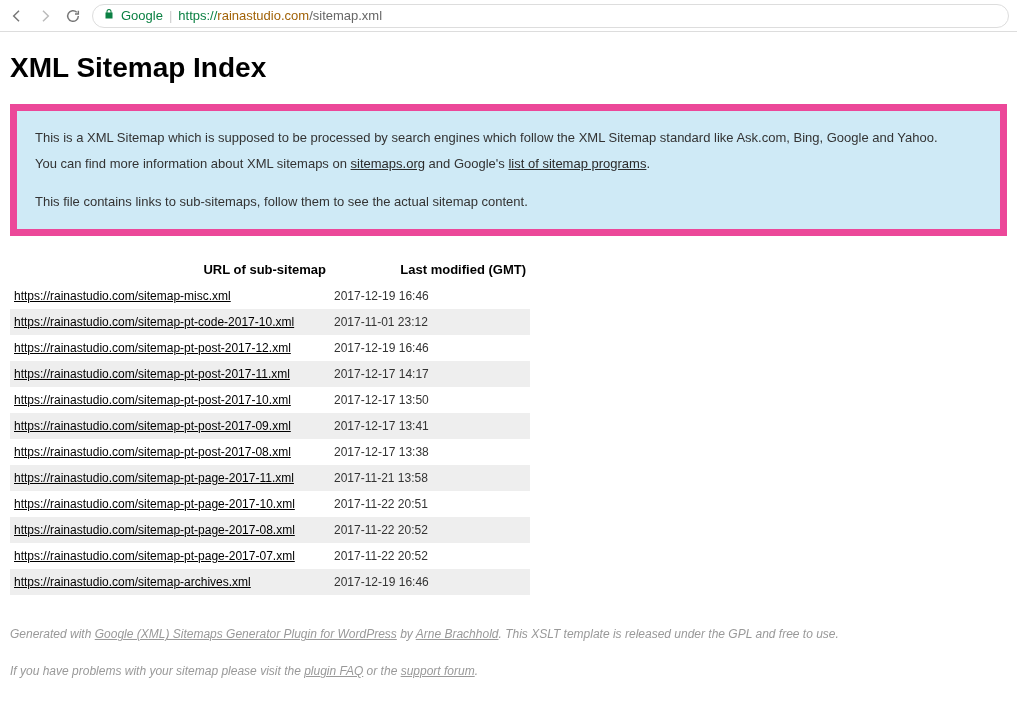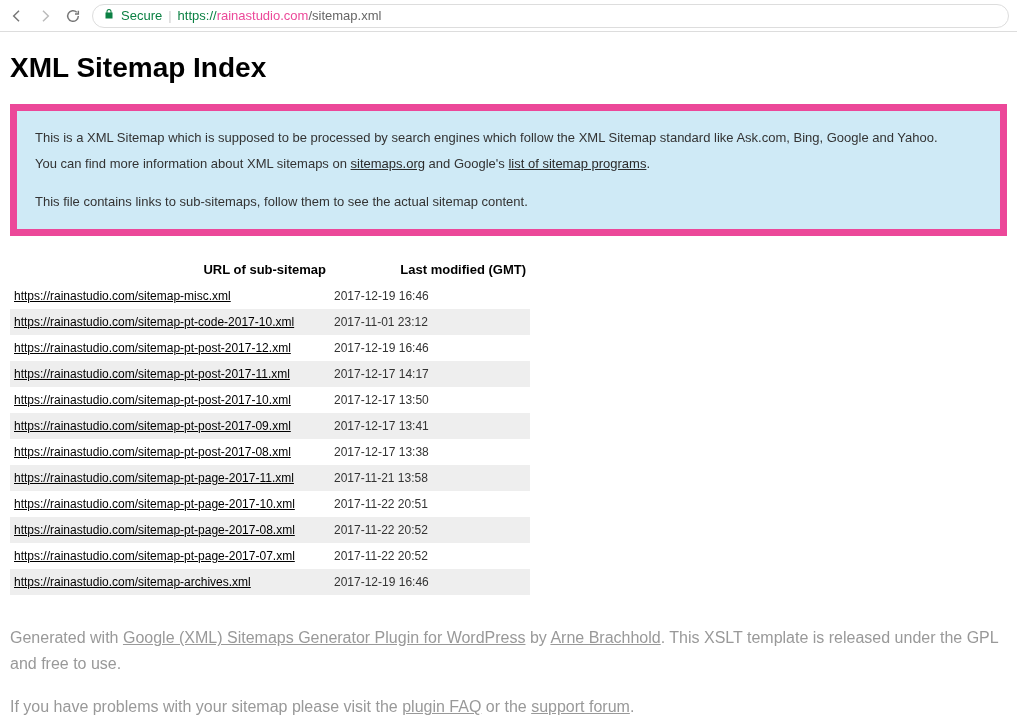--- a/index.html
+++ b/index.html
@@ -7,42 +7,42 @@
   .browser-bar { display: flex; align-items: center; height: 32px; padding: 0 8px; border-bottom: 1px solid #ddd; background: #fff; gap: 10px; }
   .nav-btn { color: #777; display: inline-flex; align-items: center; justify-content: center; width: 18px; height: 18px; cursor: pointer; }
   .nav-btn.disabled { color: #bbb; cursor: default; }
   .reload svg, .nav-btn svg { width: 16px; height: 16px; }
   .url-area { display: flex; align-items: center; flex: 1; border: 1px solid #ddd; border-radius: 14px; height: 24px; padding: 0 10px; font-size: 13px; color: #555; gap: 6px; }
   .secure-label { color: #0b8043; font-size: 13px; }
   .lock { color: #0b8043; }
   .url-sep { color: #ccc; }
   .url-text { color: #555; }
   .url-text .proto { color: #0b8043; }
-  .url-text .host { color: #ec4899; }
+  .url-text .host { color: #a16207; }
   .url-text .path { color: #666; }
 
   .page { padding: 12px 10px 30px 10px; }
   h1 { font-size: 28px; font-weight: bold; margin: 8px 0 20px 0; color: #000; }
 
   .info-box { background: #cfeaf6; border: 7px solid #ec4899; padding: 16px 18px; margin-bottom: 20px; color: #333; font-size: 13px; line-height: 1.7; }
   .info-box a { color: #2a2a2a; text-decoration: underline; }
   .info-box p { margin: 0 0 4px 0; }
   .info-box p.gap { margin-top: 16px; margin-bottom: 0; }
 
   table { border-collapse: collapse; margin-top: 0; }
   th { text-align: right; font-weight: bold; font-size: 13px; padding: 6px 4px 6px 4px; color: #000; }
   th.col-url { width: 320px; }
   th.col-date { width: 200px; margin-left: 10px; }
   td { padding: 6px 4px; font-size: 12px; color: #333; vertical-align: middle; }
   td.url-cell { width: 320px; }
   td.date-cell { width: 200px; }
   tr.row:nth-child(even) td { background: #eee; }
   td.url-cell a { color: #000; text-decoration: underline; }
 
-  .footer { margin-top: 30px; color: #999; font-size: 16px; line-height: 1.6; }
+  .footer { margin-top: 30px; color: #999; font-size: 12px; line-height: 1.6; font-style: italic; }
   .footer a { color: #999; text-decoration: underline; }
   .footer p { margin: 0 0 18px 0; }
 </style>
 </head>
 <body>
 
 <div class="browser-bar">
   <span class="nav-btn">
     <svg viewBox="0 0 24 24" fill="none" stroke="currentColor" stroke-width="2.2">
         <path d="M15 4 L7 12 L15 20"></path>
@@ -58,21 +58,21 @@
         <path d="M20 12a8 8 0 1 1-2.34-5.66"></path>
         <path d="M20 4v5h-5"></path>
       </svg>
   </span>
   <div class="url-area">
     <span class="lock">
       <svg width="12" height="12" viewBox="0 0 24 24" fill="currentColor">
           <path d="M17 9V7a5 5 0 0 0-10 0v2H5v12h14V9h-2zm-8 0V7a3 3 0 1 1 6 0v2H9z"></path>
         </svg>
     </span>
-    <span class="secure-label">Secure</span>
+    <span class="secure-label">Google</span>
     <span class="url-sep">|</span>
     <span class="url-text">
       <span class="proto">https://</span><span class="host">rainastudio.com</span><span class="path">/sitemap.xml</span>
     </span>
   </div>
 </div>
 
 <div class="page">
   <h1>XML Sitemap Index</h1>
 

